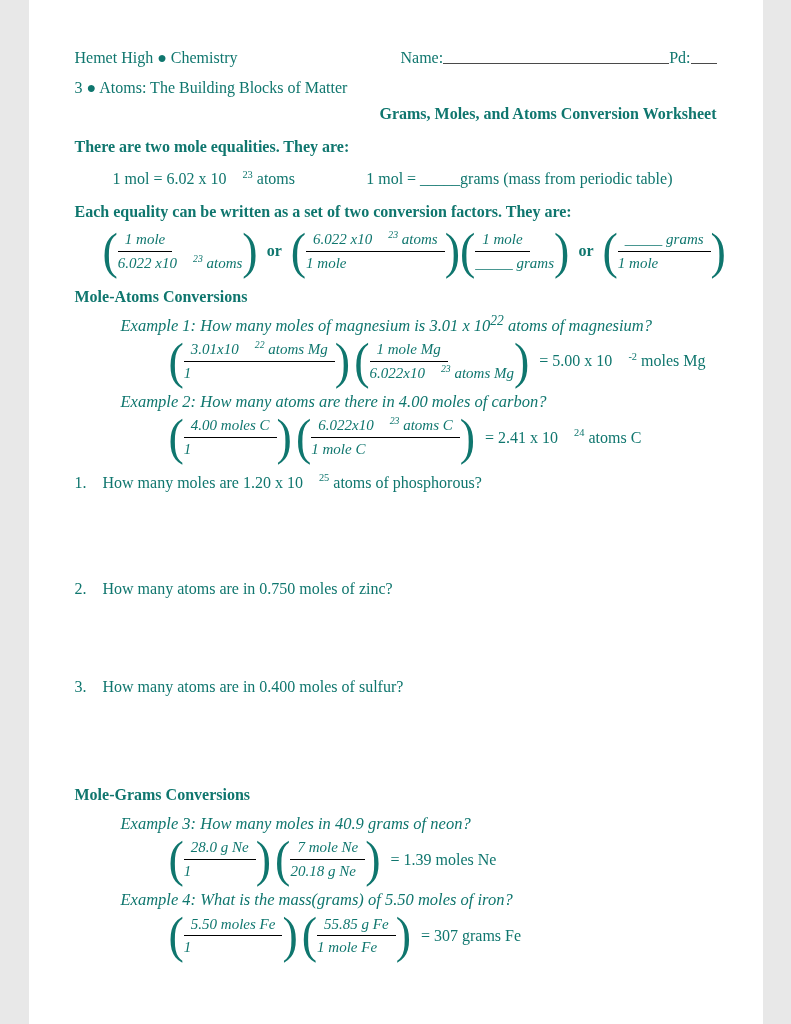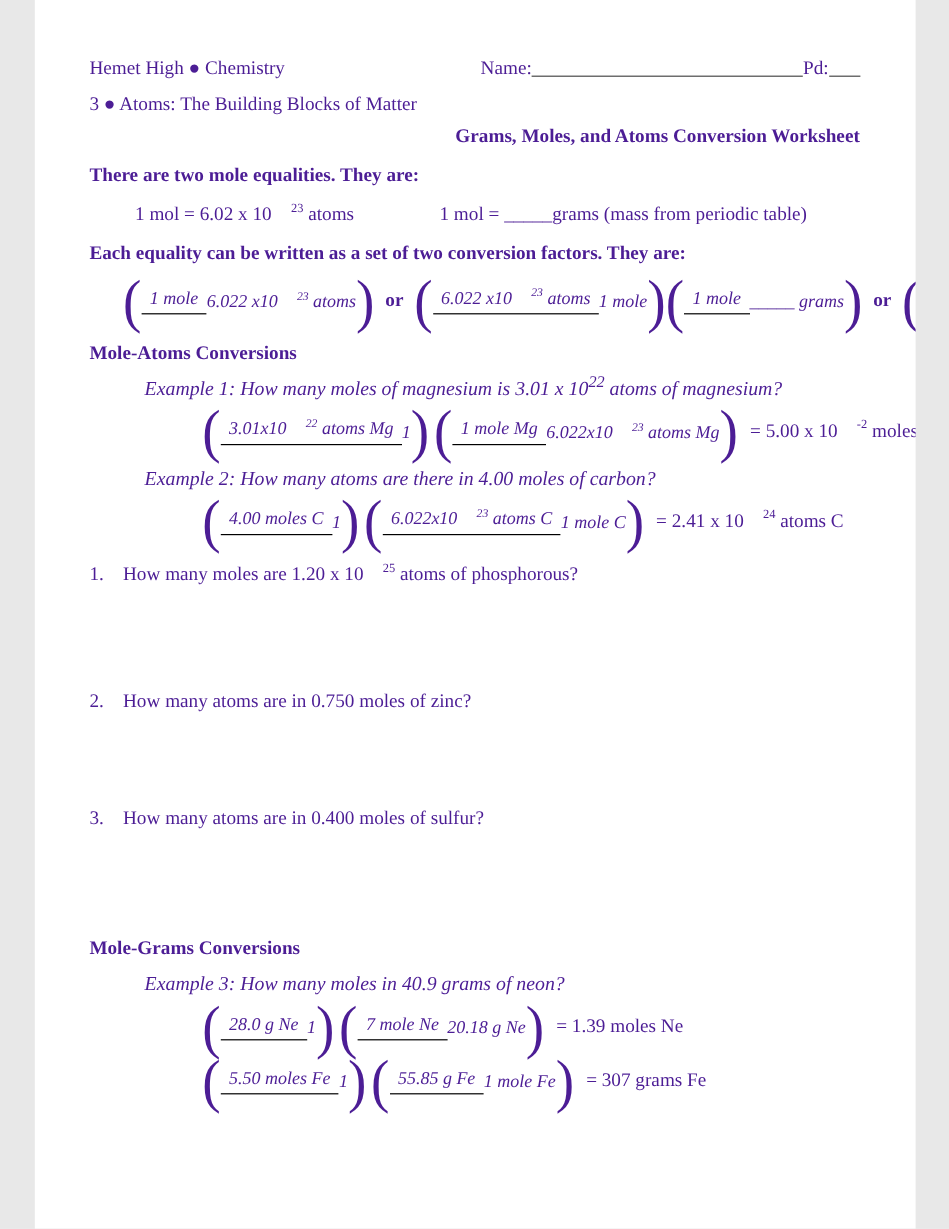--- a/index.html
+++ b/index.html
@@ -1,35 +1,35 @@
 <!DOCTYPE html>
 <html><head>
 <meta charset="utf-8">
 <style>
   html,body { margin:0; padding:0; background:#e8e8e8; }
   .page {
     position:relative; width:734px; height:1024px; margin:0 auto;
-    background:#ffffff; color:#4c1d95;
+    background:#ffffff; color:#0f766e;
     font-family:"Liberation Serif", serif; font-size:16px; line-height:1.25;
     padding:48px 46px; box-sizing:border-box; overflow:hidden;
   }
   .row-header { display:flex; align-items:baseline; }
   .name-cluster { margin-left:auto; display:flex; align-items:flex-start; }
   .blank-line { display:inline-block; border-bottom:1px solid #4a4a4a; height:15px; }
   .name-blank { width:226px; }
   .pd-blank { width:26px; }
   .unit-line { margin-top:10px; }
   .title-line { text-align:right; font-weight:bold; margin-top:6px; }
   .intro { font-weight:bold; margin-top:13px; }
   .eq-row { display:flex; margin-top:12px; }
   .eq-left { margin-left:38px; }
   .eq-right { margin-left:auto; margin-right:44px; }
   .factor-row { display:flex; align-items:center; margin-top:8px; }
   .fgroup { display:inline-flex; align-items:center; }
-  .frac { display:inline-flex; align-items:flex-end;
+  .frac { display:inline-flex; flex-direction:column; align-items:flex-start;
           font-style:italic; font-size:15px; text-align:center; }
   .num { border-bottom:1px solid #000; padding:0 7px 2px; white-space:nowrap; }
   .den { padding-top:2px; white-space:nowrap; }
   .paren { font-size:46px; font-weight:300; line-height:0.9; font-style:normal;
            transform:scaleY(1.08); display:inline-block; }
   .or { font-weight:bold; margin:0 9px; }
   .grp-left { margin-left:28px; }
   .grp-right { margin-left:auto; margin-right:23px; }
   .section-heading { font-weight:bold; margin-top:14px; }
   .ex-q { font-weight:normal; font-style:italic; margin-left:46px; margin-top:9px; font-size:16.5px; }
@@ -191,20 +191,21 @@
       <span class="paren">(</span>
       <span class="frac">
         <span class="num"><span>7 mole Ne</span></span>
         <span class="den"><span>20.18 g Ne</span></span>
       </span>
       <span class="paren">)</span>
     </span>
     <span class="result">= 1.39 moles  Ne</span>
   </div>
 
+  <div class="ex-q">Example 4: What is the mass(grams) of 5.50 moles of iron?</div>
 
   <div class="work">
     <span class="fgroup">
       <span class="paren">(</span>
       <span class="frac">
         <span class="num"><span>5.50 moles Fe</span></span>
         <span class="den"><span>1</span></span>
       </span>
       <span class="paren">)</span>
     </span>

